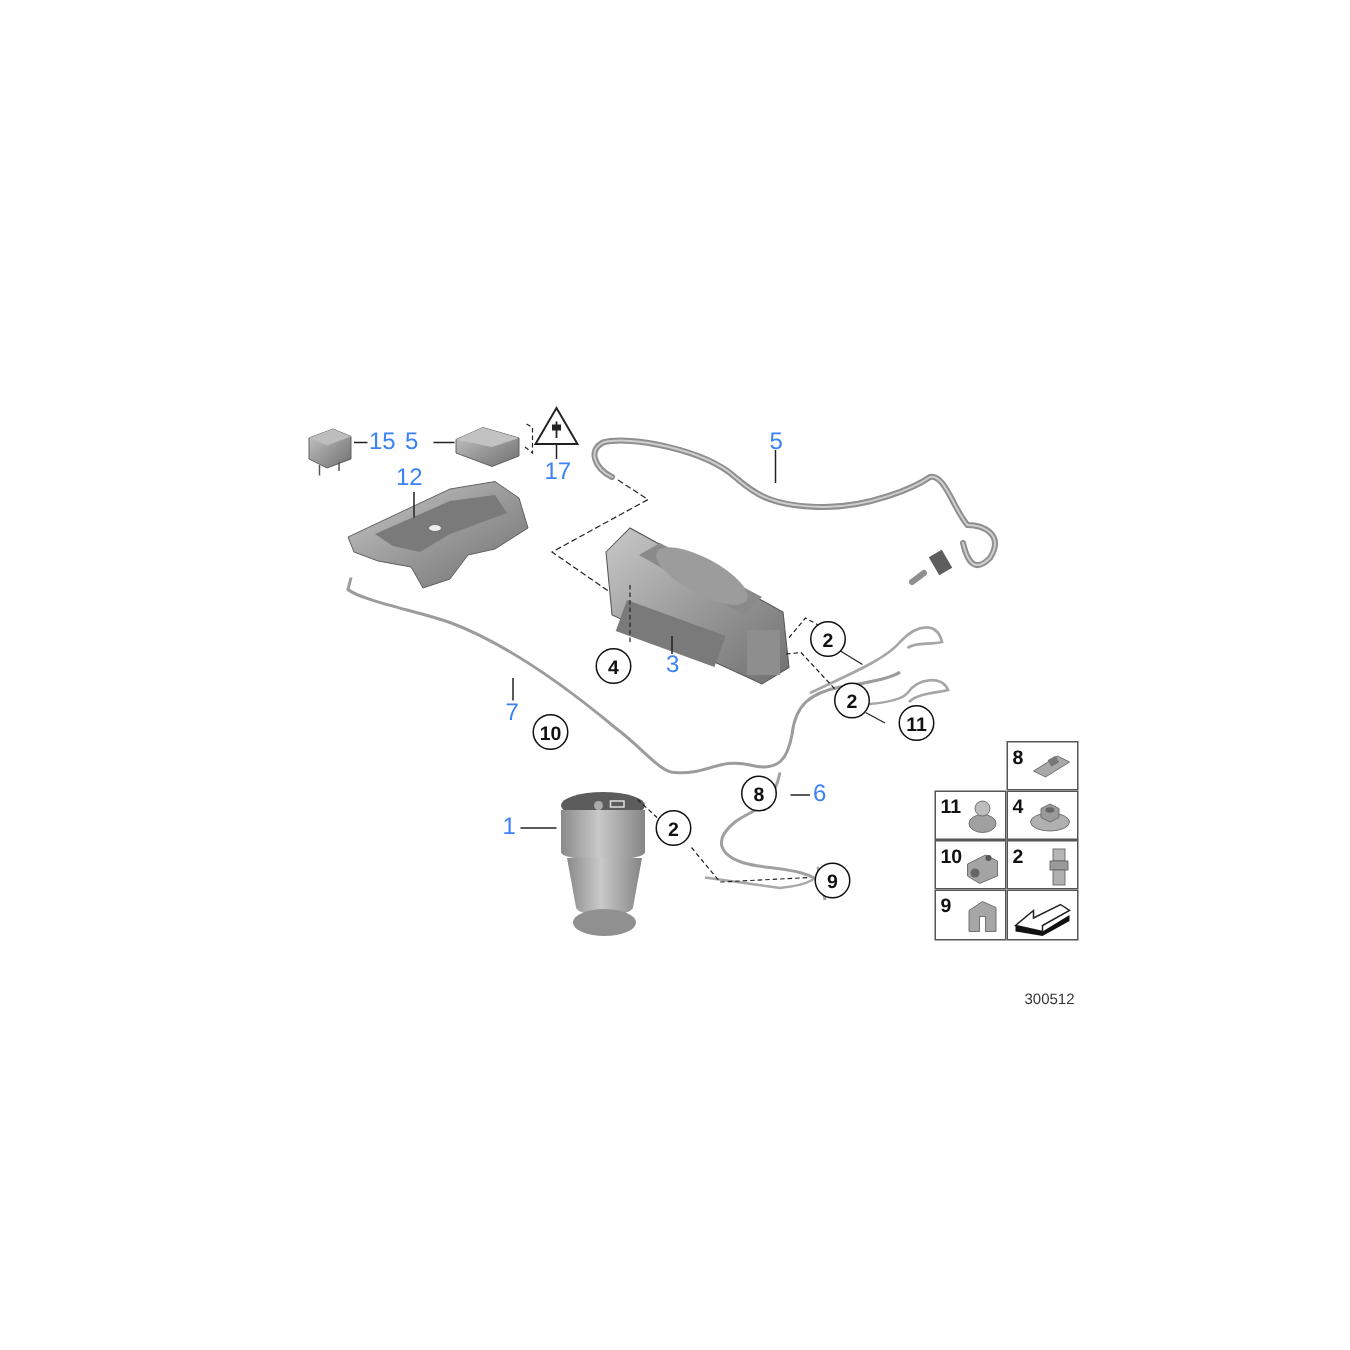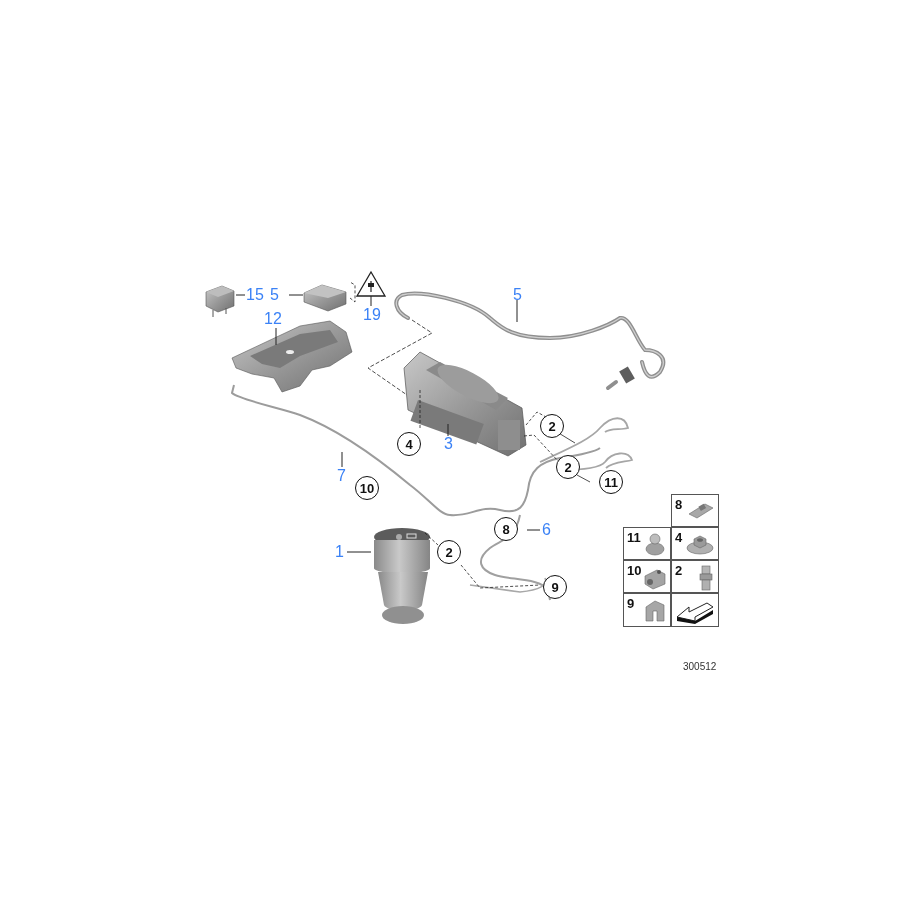--- a/index.html
+++ b/index.html
@@ -104,21 +104,21 @@
     <circle cx="399" cy="537" r="3" fill="#aaa"></circle>
     <rect x="407" y="534" width="9" height="4" fill="none" stroke="#ddd" stroke-width="1"></rect>
   </g>
   <line x1="347" y1="552" x2="371" y2="552" stroke="#222" stroke-width="1"></line>
   <polyline points="425,533 438,545" fill="none" stroke="#222" stroke-width="0.8" stroke-dasharray="3,2"></polyline>
   <polyline points="461,565 480,588 540,585" fill="none" stroke="#222" stroke-width="0.8" stroke-dasharray="3,2"></polyline>
 </svg>
 
 <div class="lbl" style="left:246px;top:288px;">15</div>
 <div class="lbl" style="left:270px;top:288px;">5</div>
-<div class="lbl" style="left:363px;top:308px;">19</div>
+<div class="lbl" style="left:363px;top:308px;">17</div>
 <div class="lbl" style="left:264px;top:312px;">12</div>
 <div class="lbl" style="left:513px;top:288px;">5</div>
 <div class="lbl" style="left:444px;top:437px;">3</div>
 <div class="lbl" style="left:337px;top:469px;">7</div>
 <div class="lbl" style="left:542px;top:523px;">6</div>
 <div class="lbl" style="left:335px;top:545px;">1</div>
 
 <div class="circ" style="left:397px;top:432px;">4</div>
 <div class="circ" style="left:540px;top:414px;">2</div>
 <div class="circ" style="left:556px;top:455px;">2</div>

